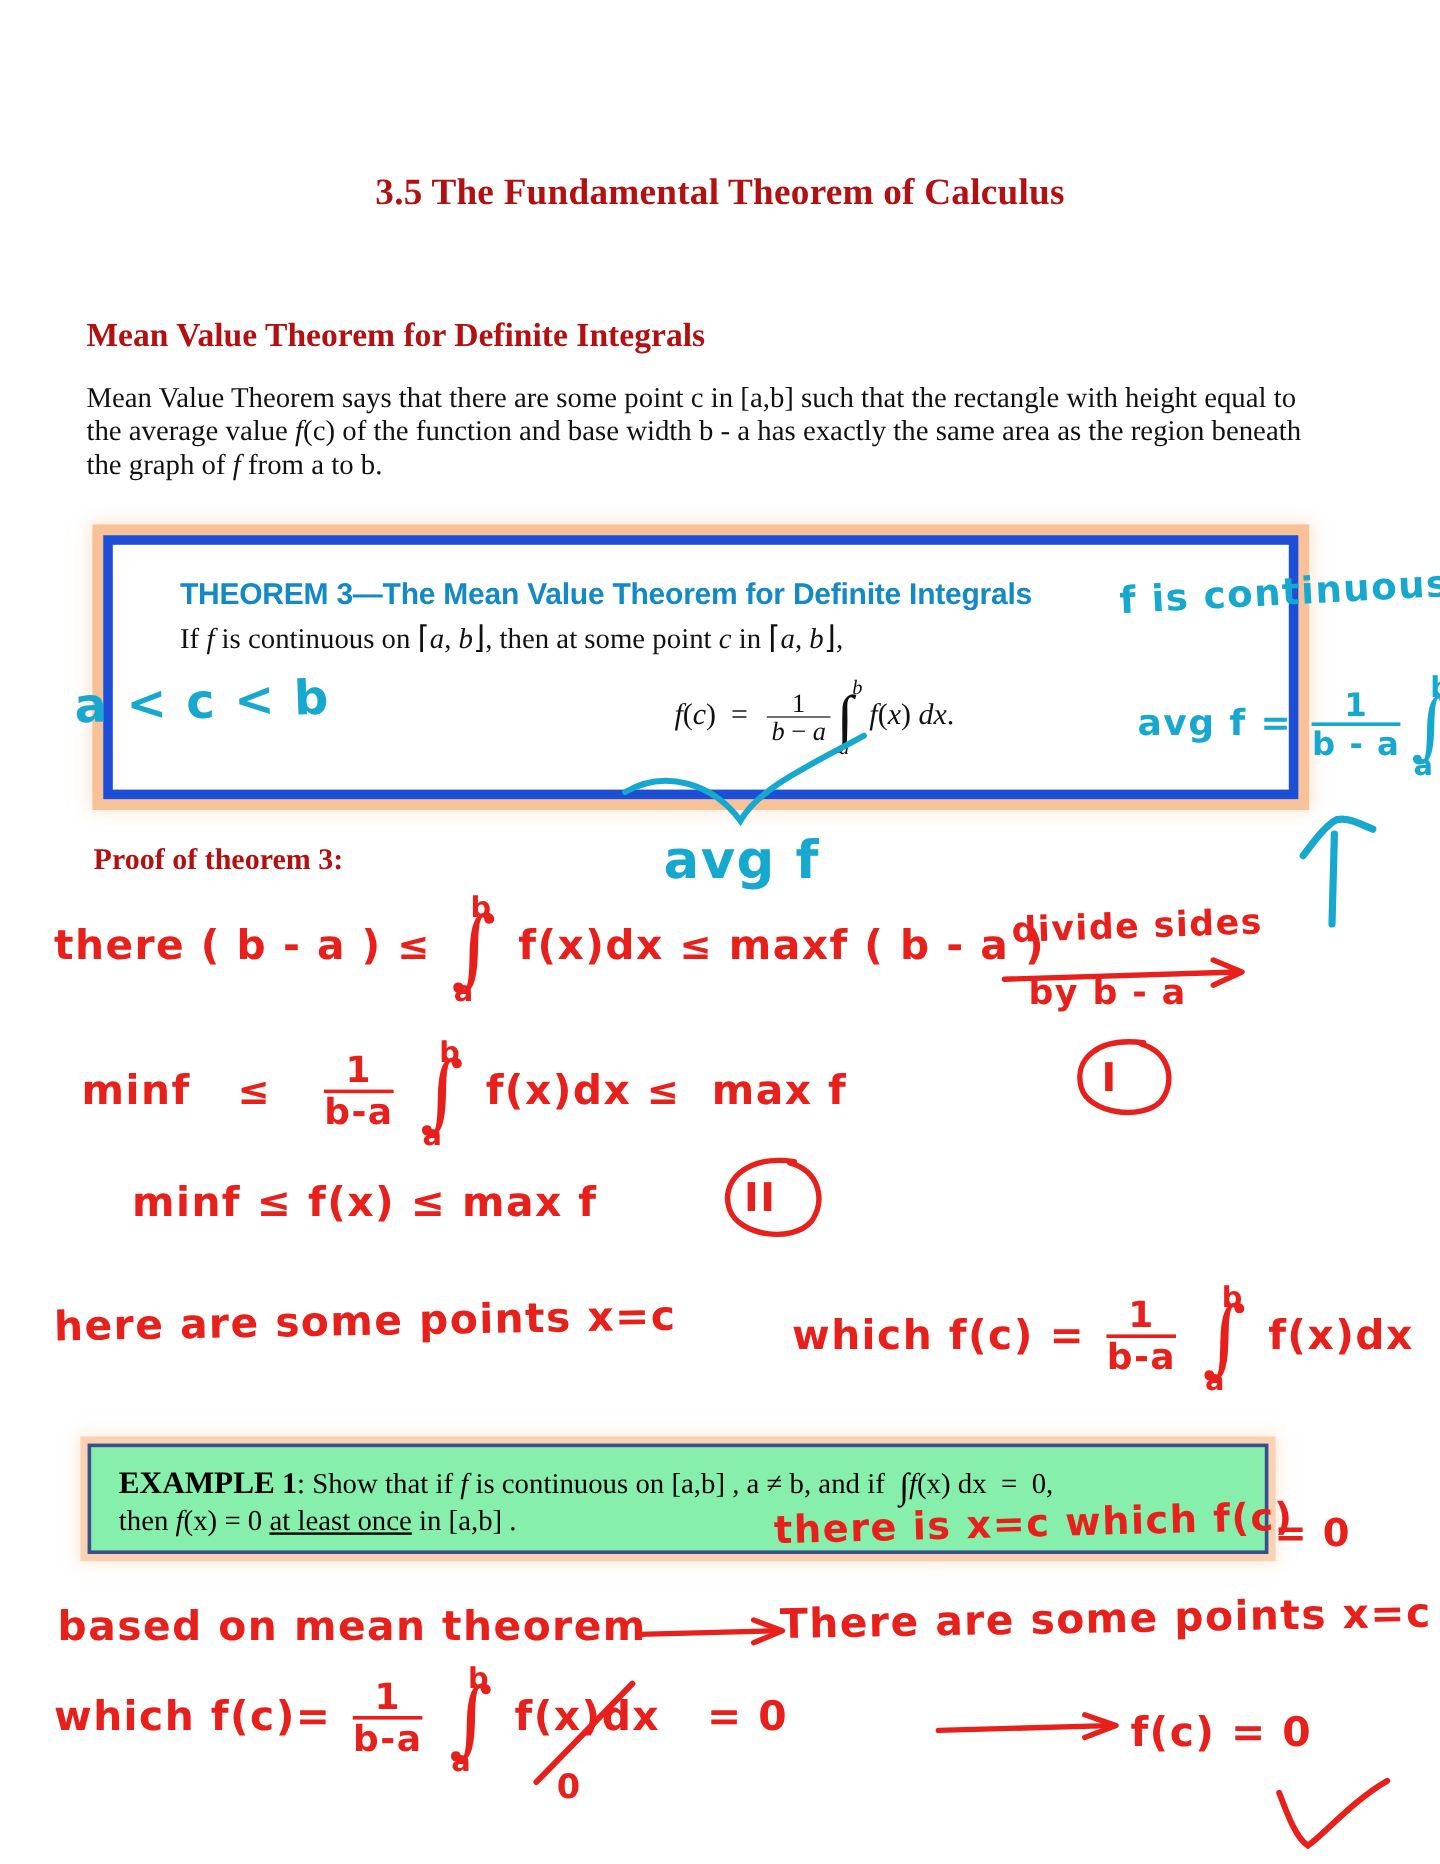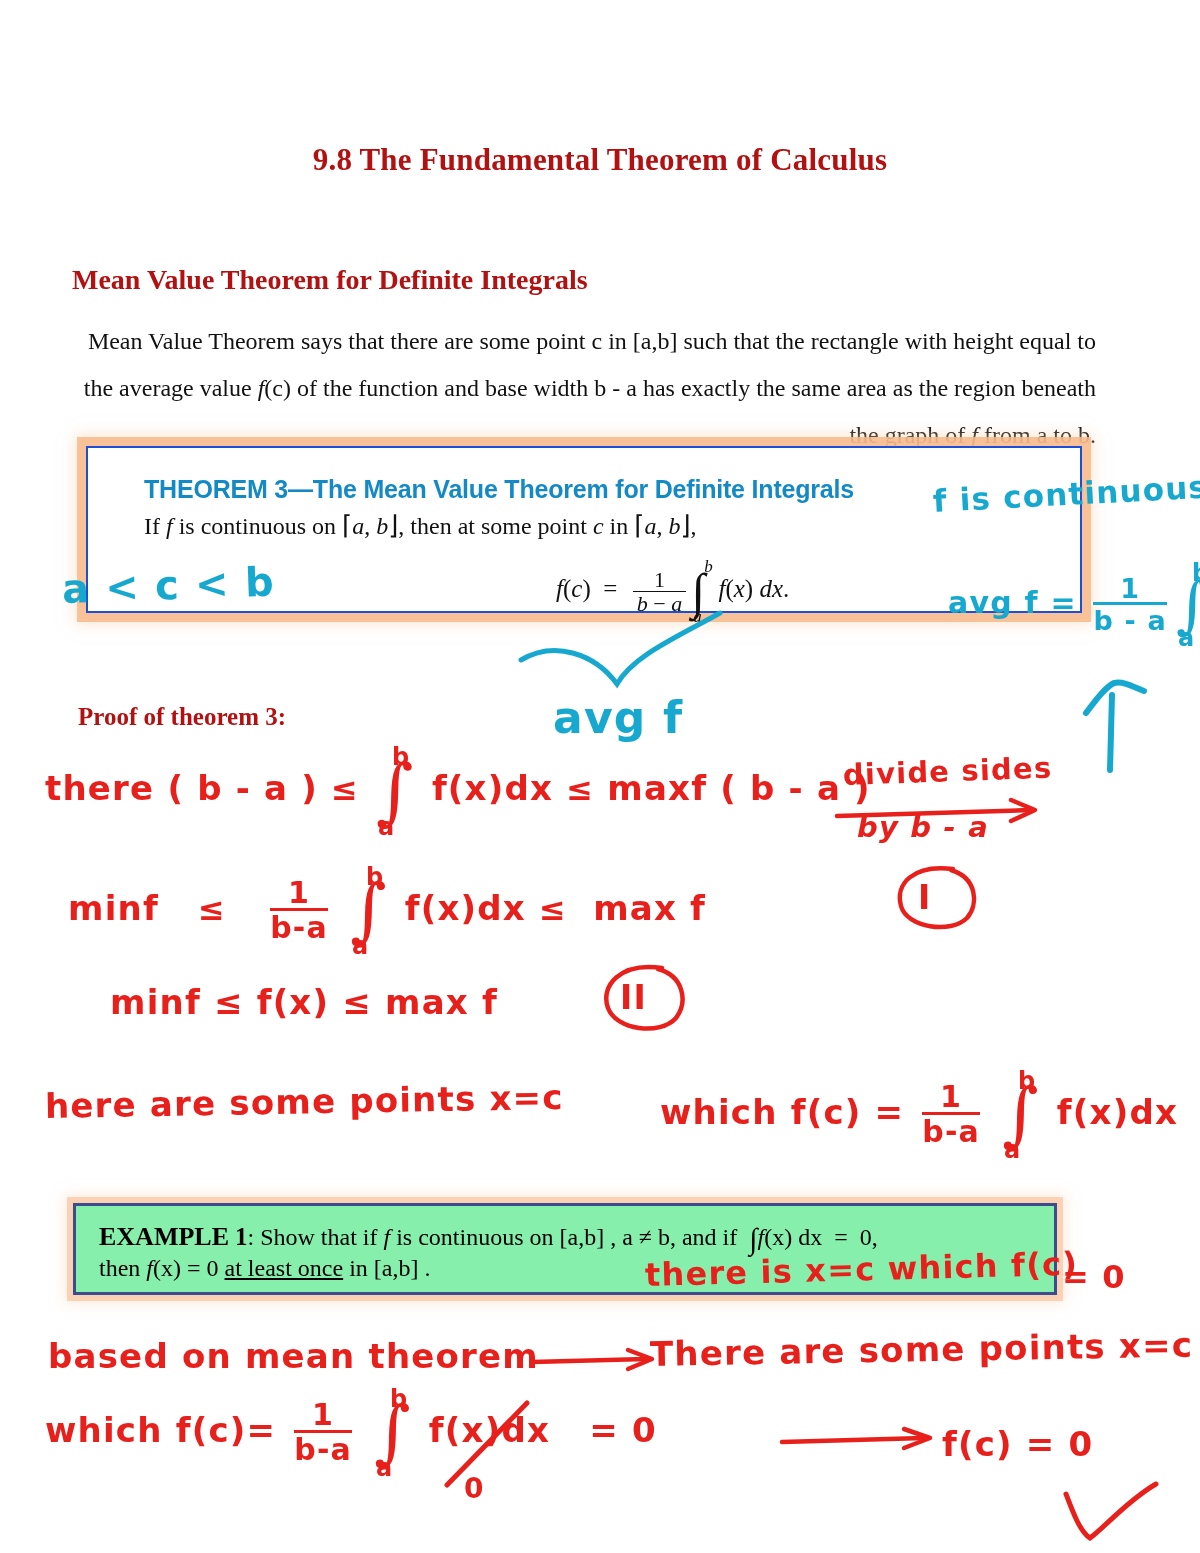--- a/index.html
+++ b/index.html
@@ -39,35 +39,35 @@
     font-size: 28px;
     color: #b31111;
   }
 
   #intro-paragraph {
     position: absolute;
     top: 318px;
     left: 72px;
     width: 1024px;
     font-size: 24px;
-    line-height: 47px;
-    text-align: right;
+    line-height: 28px;
+    text-align: left;
     color: #111;
   }
   #intro-paragraph .it { font-style: italic; }
 
   
   #theorem-box {
     position: absolute;
     top: 446px;
     left: 86px;
     width: 996px;
-    height: 167px;
+    height: 220px;
     background: #ffffff;
-    border: 2px solid #1d4ed8;
+    border: 8px solid #1d4ed8;
     box-shadow: 0 0 0 9px rgba(247,186,140,0.85),
                 0 0 14px 11px rgba(250,208,175,0.55);
     box-sizing: border-box;
   }
   #theorem-title {
     position: absolute;
     top: 27px;
     left: 56px;
     font-family: "Liberation Sans", sans-serif;
     font-weight: bold;
@@ -207,21 +207,21 @@
     margin: 0 4px;
   }
   .hintg .t { position: absolute; font-size: 24px; top: -22px; left: 16px; font-family: "DejaVu Sans", sans-serif; font-weight: bold;}
   .hintg .b { position: absolute; font-size: 24px; bottom: -24px; left: 2px; font-family: "DejaVu Sans", sans-serif; font-weight: bold;}
 
   svg.ann { position: absolute; overflow: visible; pointer-events: none; }
 </style>
 </head>
 <body>
 
-<div id="page-title">9.8 The Fundamental Theorem of Calculus</div>
+<div id="page-title">3.5 The Fundamental Theorem of Calculus</div>
 
 <div id="section-heading">Mean Value Theorem for Definite Integrals</div>
 
 <div id="intro-paragraph">
   Mean Value Theorem says that there are some point c in [a,b] such that the rectangle with
   height equal to the average value <span class="it">f</span>(c) of the function and base width b - a has exactly the
   same area as the region beneath the graph of <span class="it">f</span> from a to b.
 </div>
 
 <div id="theorem-box">
@@ -272,21 +272,21 @@
   <span>f(x)dx</span>
   <span style="font-size:32px;">≤</span>
   <span>maxf ( b - a )</span>
 </div>
 
 <div class="hw hw-red hw-ink" style="left:843px; top:758px; font-size:29px; transform:rotate(-2deg);">divide sides</div>
 <svg class="ann" style="left:835px; top:800px;" width="230" height="30" viewBox="0 0 230 30">
   <path d="M2 16 L196 10" stroke="#e8201b" stroke-width="4.5" fill="none" stroke-linecap="round"></path>
   <path d="M176 0 L200 10 L176 21" stroke="#e8201b" stroke-width="4.5" fill="none" stroke-linecap="round" stroke-linejoin="round"></path>
 </svg>
-<div class="hw hw-red hw-ink" style="left:857px; top:810px; font-size:29px;font-style:italic;">by    b - a</div>
+<div class="hw hw-red hw-ink" style="left:857px; top:810px; font-size:29px;">by    b - a</div>
 
 <div class="hw hw-red hw-ink" style="left:68px; top:878px; font-size:34px;">
   <span>minf</span>
   &nbsp;&nbsp;<span style="font-size:32px;">≤</span>&nbsp;&nbsp;
   <span class="hfrac" style="font-size:30px;"><span class="n">1</span><span class="d">b-a</span></span>
   <span class="hintg" style="font-size:70px;">∫<span class="t">b</span><span class="b">a</span></span>
   <span>f(x)dx</span>
   <span style="font-size:32px;">≤</span>&nbsp;
   <span>max f</span>
 </div>

